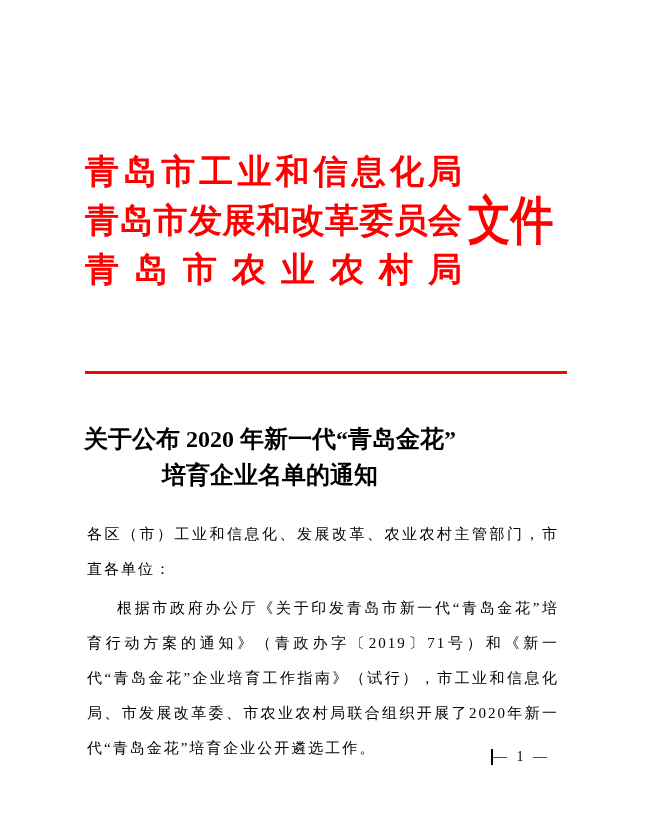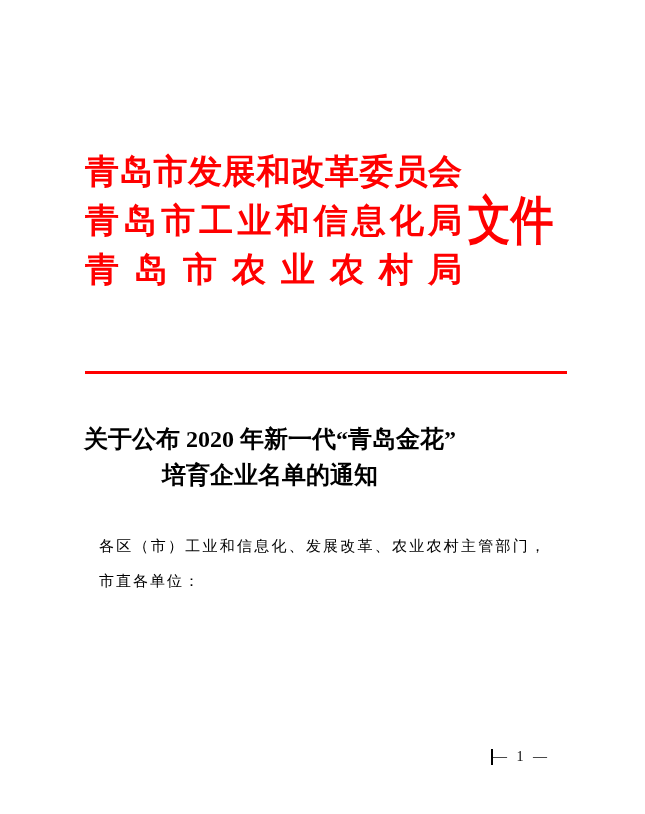--- a/index.html
+++ b/index.html
@@ -86,21 +86,21 @@
   .body-text {
     position: absolute;
     left: 83px;
     top: 513px;
     width: 480px;
     font-size: 15px;
     letter-spacing: 2px;
     line-height: 35px;
     text-align: justify;
   }
-  .body-text p { margin: 16px; }
+  .body-text p { margin: 4px; }
   .body-text p.indent { text-indent: 2em; }
 
   
   .footer {
     position: absolute;
     left: 491px;
     top: 748px;
     font-size: 14px;
     line-height: 18px;
     display: flex;
@@ -118,37 +118,38 @@
     white-space: pre;
   }
 </style>
 </head>
 <body>
 
 <div class="page">
 
   <div class="header">
     <div class="org-block">
+      <div class="org-line">青岛市工业和信息化局</div>
       <div class="org-line">青岛市发展和改革委员会</div>
-      <div class="org-line">青岛市工业和信息化局</div>
       <div class="org-line">青岛市农业农村局</div>
     </div>
     <div class="doc-label">文件</div>
   </div>
 
 
   <div class="red-line"></div>
 
   <div class="title">
     <div>关于公布 2020 年新一代“青岛金花”</div>
     <div>培育企业名单的通知</div>
   </div>
 
   <div class="body-text">
     <p>各区（市）工业和信息化、发展改革、农业农村主管部门，市直各单位：</p>
+    <p class="indent">根据市政府办公厅《关于印发青岛市新一代“青岛金花”培育行动方案的通知》（青政办字〔2019〕71号）和《新一代“青岛金花”企业培育工作指南》（试行），市工业和信息化局、市发展改革委、市农业农村局联合组织开展了2020年新一代“青岛金花”培育企业公开遴选工作。</p>
   </div>
 
   <div class="footer">
     <span class="footer-bar"></span>
     <span class="footer-text">— 1 —</span>
   </div>
 
 </div>
 
 </body></html>

